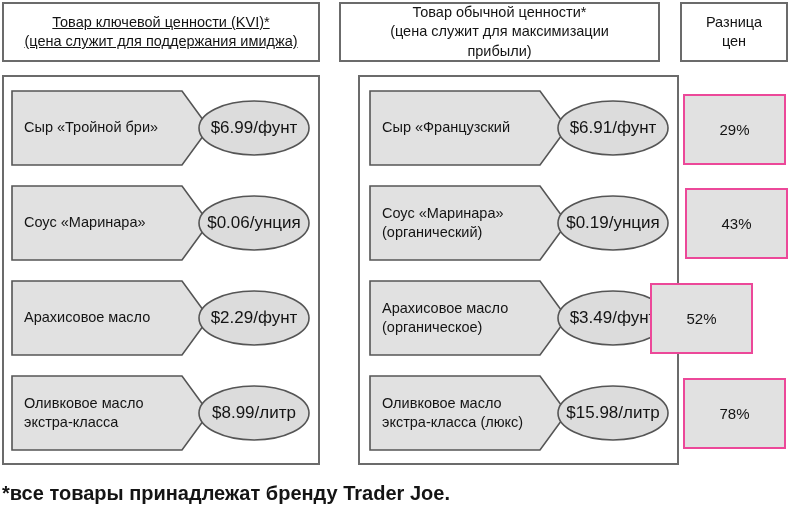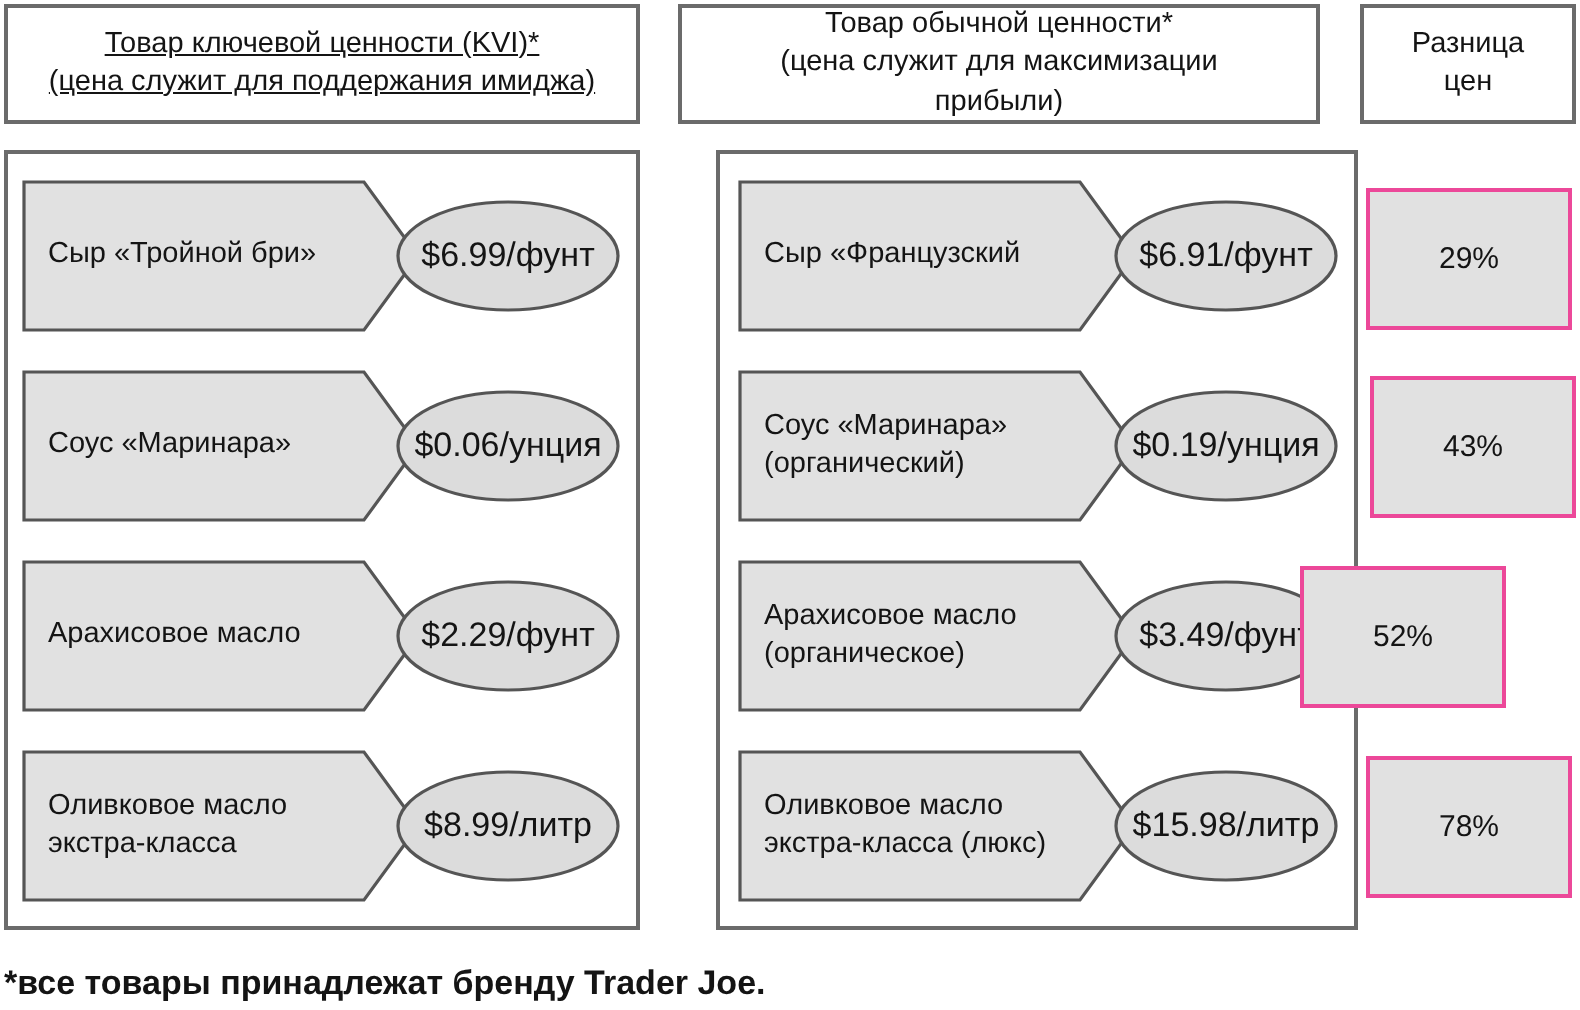--- a/index.html
+++ b/index.html
@@ -86,21 +86,21 @@
     align-items: center;
     justify-content: center;
     font-size: 15px;
     color: #141414;
   }
 
   .footnote {
     position: absolute;
     left: 2px;
     top: 482px;
-    font-size: 17px;
+    font-size: 20px;
     font-weight: bold;
     color: #141414;
     white-space: nowrap;
   }
 </style>
 </head>
 <body>
 
 <div class="stage">
 

